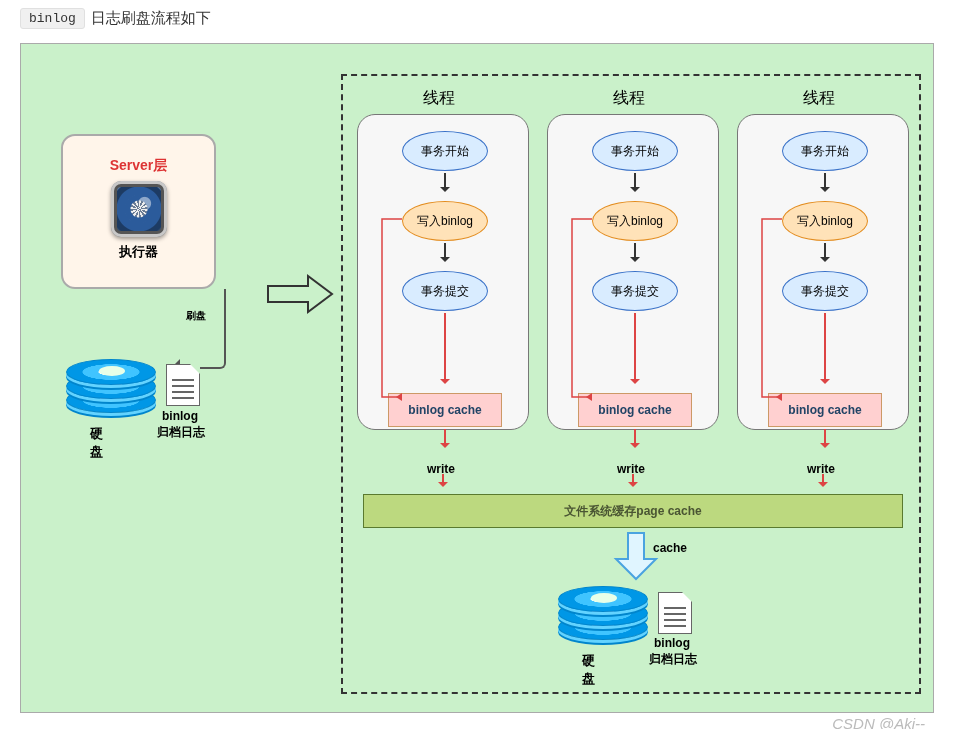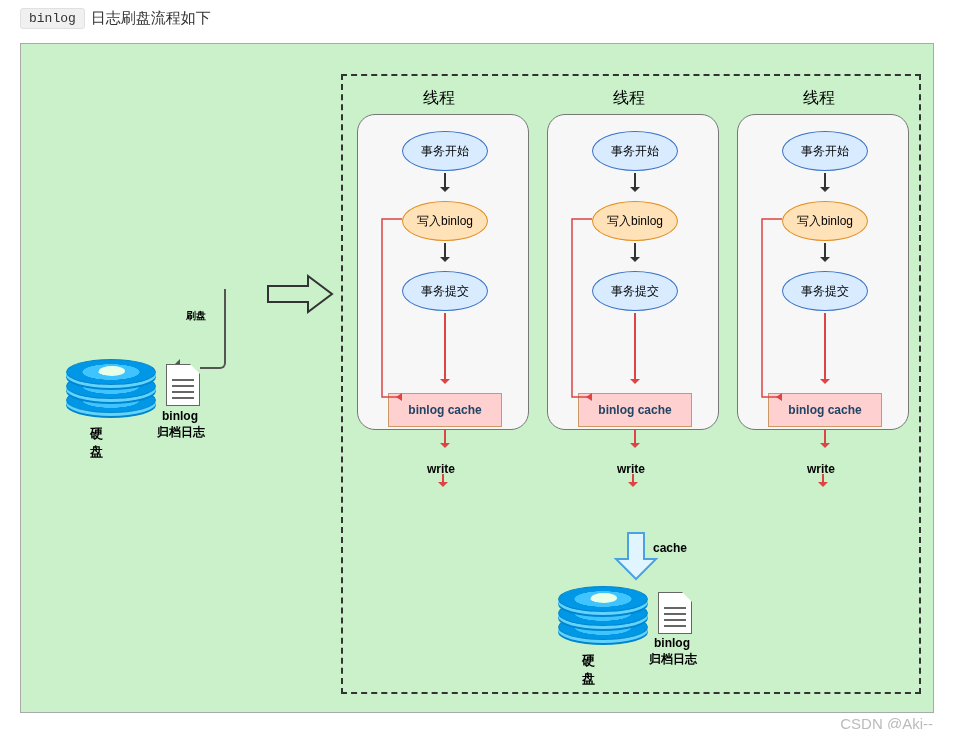--- a/index.html
+++ b/index.html
@@ -2,22 +2,22 @@
 <html><head>
 <meta charset="utf-8">
 <style>
   * { box-sizing: border-box; }
   body { margin:0; font-family: "Microsoft YaHei", Arial, sans-serif; background:#fff; width:954px; }
   .titlebar { padding:8px 20px; font-size:15px; color:#333; display:flex; align-items:center; gap:6px;}
   .code-chip { background:#f0f0f0; border:1px solid #e0e0e0; border-radius:3px;
                padding:2px 8px; font-family:"Courier New",monospace; font-size:13px;}
   .stage { margin:6px 20px 16px 20px; background:#caf1ca; border:1px solid #aaa;
            position:relative; height:670px;}
-  .watermark { position:absolute; right:0; bottom:-20px; color:#bbb;
-               font-size:15px; }
+  .watermark { position:absolute; right:8px; bottom:-20px; color:#bbb;
+               font-size:15px; font-style:italic;}
 
   
   .server-box { position:absolute; left:40px; top:90px; width:155px; height:155px;
                 background:#fff5ea; border:2px solid #aaa; border-radius:14px;
                 display:flex; flex-direction:column; align-items:center;
                 justify-content:center; gap:6px;}
   .server-title { color:#d33; font-weight:bold; font-size:14px; margin-top:-6px;}
   .gear-icon { width:56px; height:56px; border-radius:10px;
                background:
                  radial-gradient(circle at 60% 40%, #fff7 0 6px, transparent 7px),
@@ -105,20 +105,25 @@
 </head>
 <body>
 
 <div class="titlebar">
   <span class="code-chip">binlog</span>
   <span>日志刷盘流程如下</span>
 </div>
 
 <div class="stage">
 
+  <div class="server-box">
+    <div class="server-title">Server层</div>
+    <div class="gear-icon"></div>
+    <div class="executor-label">执行器</div>
+  </div>
 
   <div class="elbow" style="left:155px;top:245px;width:50px;height:80px;"></div>
   <div class="flush-label" style="left:165px;top:265px;">刷盘</div>
 
   <div class="disk-stack" style="left:45px;top:315px;">
     <div class="platter p3"></div>
       <div class="platter p2"></div>
     <div class="platter p1">
         <div class="hole"></div>
       </div>
@@ -186,20 +191,21 @@
       <div class="v-arrow" style="left:87px;top:314px;height:24px;color:#d44;"></div>
     </div>
 
     <div class="write-label" style="left:84px;">write</div>
     <div class="write-label" style="left:274px;">write</div>
     <div class="write-label" style="left:464px;">write</div>
     <div class="v-arrow" style="left:100px;top:398px;height:18px;color:#d44;"></div>
     <div class="v-arrow" style="left:290px;top:398px;height:18px;color:#d44;"></div>
     <div class="v-arrow" style="left:480px;top:398px;height:18px;color:#d44;"></div>
 
+    <div class="page-cache">文件系统缓存page cache</div>
 
     <div class="fsync-label">cache</div>
 
     <div class="down-wide" style="left:268px;top:455px;">
       <svg width="50" height="50">
         <path d="M17 2 h16 v26 h12 l-20 20 l-20 -20 h12 z" fill="#e0f5ff" stroke="#4aa3e0" stroke-width="2"></path>
       </svg>
     </div>
 
     <div class="disk-stack" style="left:215px;top:510px;">

